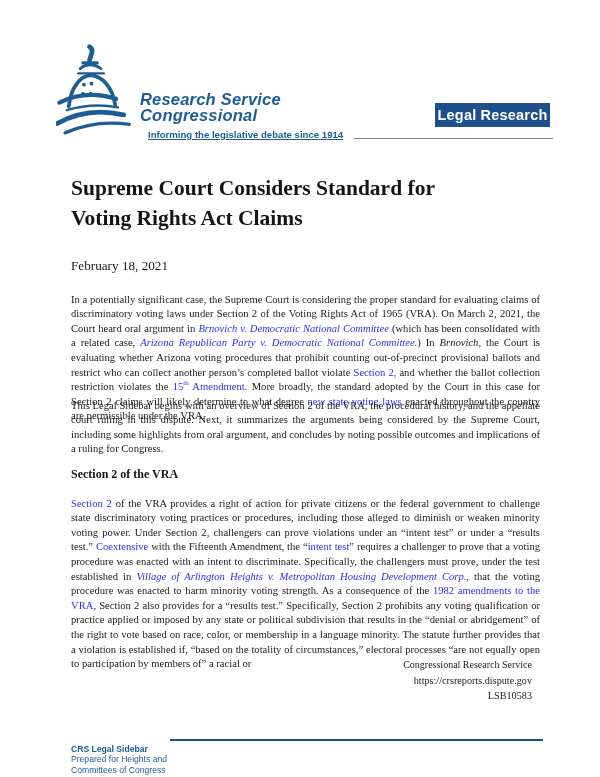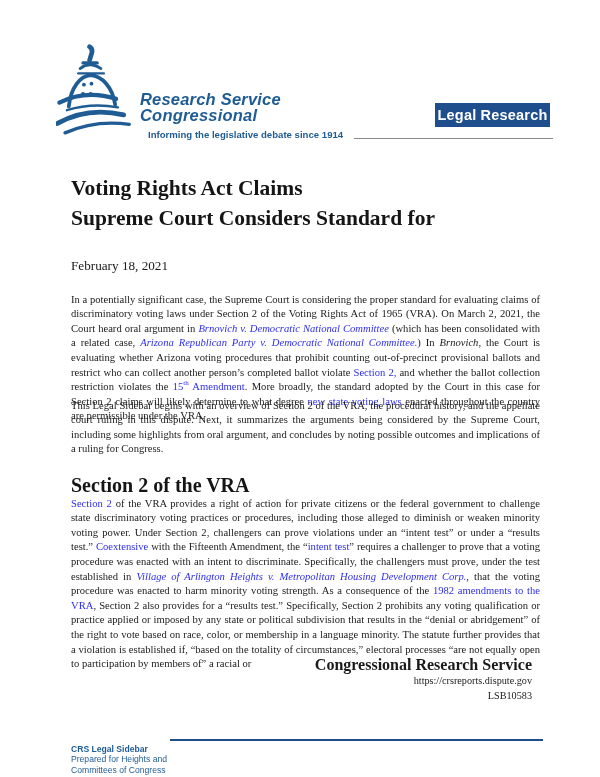--- a/index.html
+++ b/index.html
@@ -10,44 +10,44 @@
   
   .logo-dome{position:absolute;left:56px;top:44px;width:88px;height:104px;}
   .logo-name{
     position:absolute;left:140px;top:92px;
     font-family:"Liberation Sans",sans-serif;font-weight:bold;font-style:italic;
     color:#1f5c94;font-size:16.5px;line-height:15.5px;letter-spacing:.2px;
   }
   .logo-tagline{
     position:absolute;left:148px;top:129px;
     font-family:"Liberation Sans",sans-serif;font-weight:bold;
-    color:#1f5c94;font-size:9.6px;
+    color:#1f5c94;font-size:9.6px;text-decoration:underline;
   }
   .header-rule{position:absolute;left:354px;top:138px;width:199px;height:1px;background:#8a8a8a;}
   .badge{
     position:absolute;left:435px;top:103px;width:115px;height:24px;
     background:#1e4e8c;color:#ffffff;
     font-family:"Liberation Sans",sans-serif;font-weight:bold;font-size:14.5px;
     display:flex;align-items:center;justify-content:center;letter-spacing:.2px;
   }
   
   .title{position:absolute;left:71px;top:174px;width:475px;
     font-size:21.5px;font-weight:bold;line-height:29.5px;color:#151515;}
   .date{position:absolute;left:71px;top:258px;font-size:13.2px;}
   .body-par{position:absolute;left:71px;width:469px;font-size:10.6px;line-height:14.6px;text-align:justify;}
   .p1{top:282px;}
   .p2{top:388px;}
-  .h2{position:absolute;left:71px;top:457px;font-size:20px;font-weight:bold;color:#151515;}
+  .h2{position:absolute;left:71px;top:457px;font-size:12px;font-weight:bold;color:#151515;}
   .p3{top:486px;}
   a.lnk{color:#2e2eea;text-decoration:none;cursor:pointer;}
   .em{font-style:italic;}
   .body-par sup{font-size:7px;line-height:0;vertical-align:super;}
   
   .footer-right{position:absolute;right:68px;top:657px;text-align:right;font-size:10.2px;line-height:15.5px;}
-  .footer-right .org{font-weight:bold;font-size:16px;}
+  .footer-right .org{font-weight:normal;font-size:10px;}
   .footer-left{
     position:absolute;left:71px;top:716px;
     font-family:"Liberation Sans",sans-serif;color:#1f5c94;
     font-size:8.6px;line-height:10.4px;margin-top:28px;
   }
   .footer-left .bold{font-weight:bold;}
   .footer-rule{position:absolute;left:170px;top:739px;width:373px;height:2px;background:#1e4e8c;}
 </style>
 </head>
 <body>
@@ -78,22 +78,22 @@
     <div class="logo-name">
       <div>Research Service</div>
       <div>Congressional</div>
     </div>
     <div class="logo-tagline">Informing the legislative debate since 1914</div>
     <div class="header-rule"></div>
     <div class="badge">Legal Research</div>
   </div>
 
   <div class="title">
+    <div>Supreme Court Considers Standard for</div>
     <div>Voting Rights Act Claims</div>
-    <div>Supreme Court Considers Standard for</div>
   </div>
   <div class="date">February 18, 2021</div>
 
   <p class="body-par p1"><span>In a potentially significant case, the Supreme Court is considering the proper standard for evaluating claims of discriminatory voting laws under Section 2 of the Voting Rights Act of 1965 (VRA). On March 2, 2021, the Court heard oral argument in </span><a class="lnk em" href="#">Brnovich v. Democratic National Committee</a><span> (which has been consolidated with a related case, </span><a class="lnk em" href="#">Arizona Republican Party v. Democratic National Committee.</a><span>) In </span><span class="em">Brnovich</span><span>, the Court is evaluating whether Arizona voting procedures that prohibit counting out-of-precinct provisional ballots and restrict who can collect another person’s completed ballot violate </span><a class="lnk" href="#">Section 2,</a><span> and whether the ballot collection restriction violates the </span><a class="lnk" href="#">15</a><a class="lnk" href="#"><sup>th</sup></a><a class="lnk" href="#"> Amendment</a><span>. More broadly, the standard adopted by the Court in this case for Section 2 claims will likely determine to what degree </span><a class="lnk" href="#">new state voting laws</a><span> enacted throughout the country are permissible under the VRA.</span></p>
   <p class="body-par p2"><span>This Legal Sidebar begins with an overview of Section 2 of the VRA, the procedural history, and the appellate court ruling in this dispute. Next, it summarizes the arguments being considered by the Supreme Court, including some highlights from oral argument, and concludes by noting possible outcomes and implications of a ruling for Congress.</span></p>
 
   <h2 class="h2">Section 2 of the VRA</h2>
 
   <p class="body-par p3"><a class="lnk" href="#">Section 2</a><span> of the VRA provides a right of action for private citizens or the federal government to challenge state discriminatory voting practices or procedures, including those alleged to diminish or weaken minority voting power. Under Section 2, challengers can prove violations under an “intent test” or under a “results test.” </span><a class="lnk" href="#">Coextensive</a><span> with the Fifteenth Amendment, the “</span><a class="lnk" href="#">intent test</a><span>” requires a challenger to prove that a voting procedure was enacted with an intent to discriminate. Specifically, the challengers must prove, under the test established in </span><a class="lnk em" href="#">Village of Arlington Heights v. Metropolitan Housing Development Corp.</a><span>, that the voting procedure was enacted to harm minority voting strength. As a consequence of the </span><a class="lnk" href="#">1982 amendments to the VRA</a><span>, Section 2 also provides for a “results test.” Specifically, Section 2 prohibits any voting qualification or practice applied or imposed by any state or political subdivision that results in the “denial or abridgement” of the right to vote based on race, color, or membership in a language minority. The statute further provides that a violation is established if, “based on the totality of circumstances,” electoral processes “are not equally open to participation by members of” a racial or</span></p>
 

